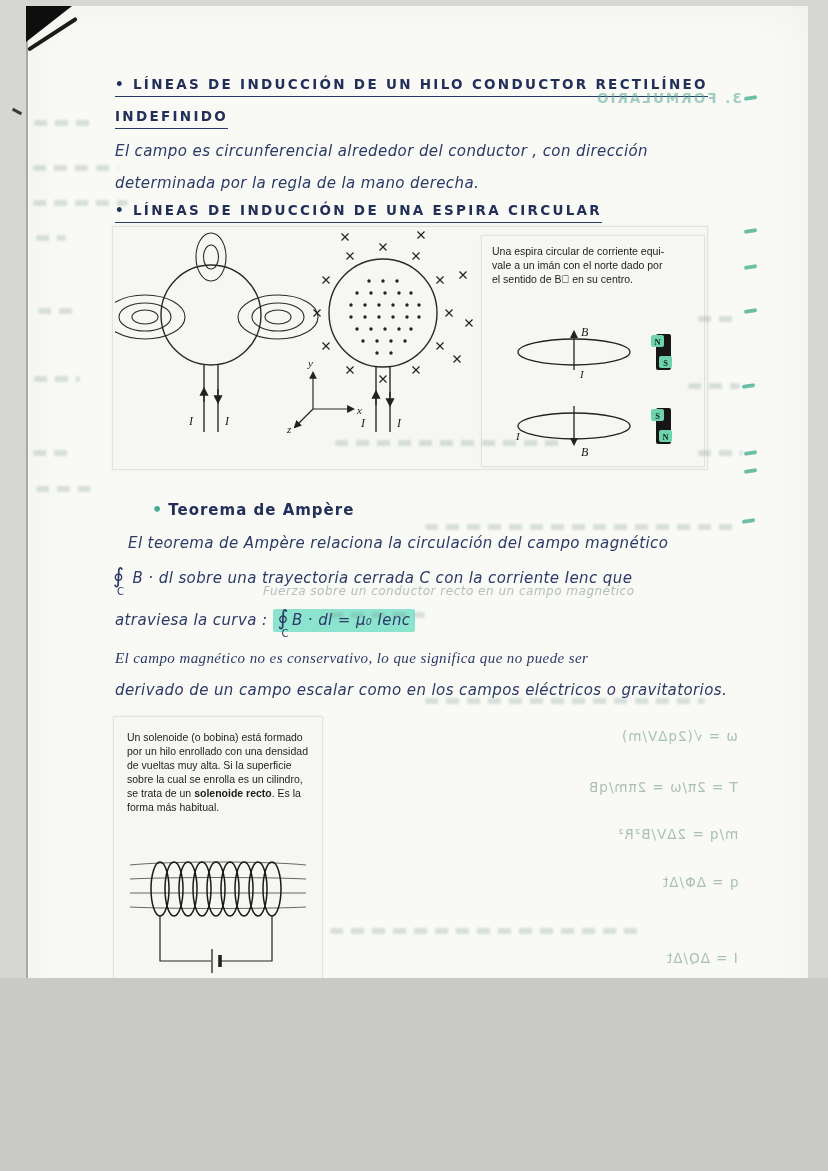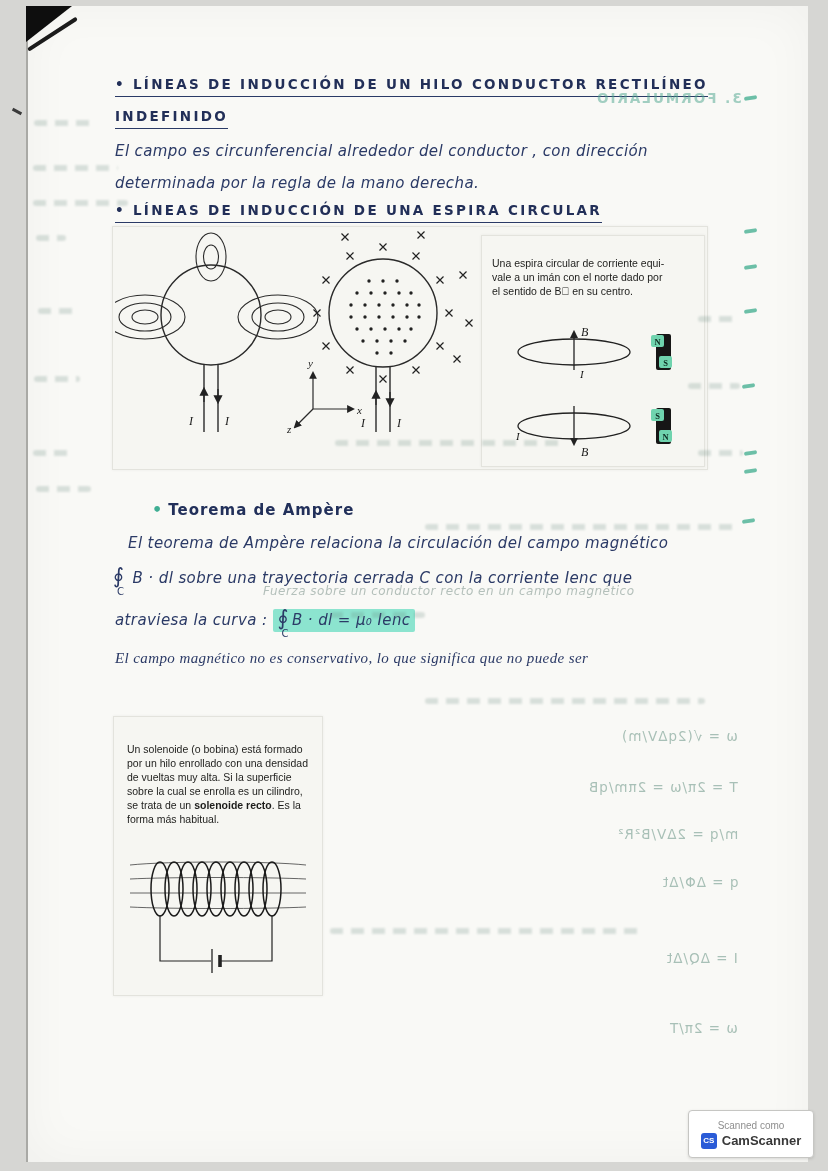--- a/index.html
+++ b/index.html
@@ -1,26 +1,26 @@
 <!DOCTYPE html>
 <html><head>
 <meta charset="utf-8">
 <style>
   html,body{margin:0;padding:0;background:#c9c9c6;}
-  .root{position:relative;width:828px;height:1171px;background:#d6d6d3;overflow:hidden;
+  .root{position:relative;width:828px;height:978px;background:#d6d6d3;overflow:hidden;
         font-family:"DejaVu Sans",sans-serif;}
   .sheet{position:absolute;left:26px;top:6px;width:780px;height:1156px;background:#f9f9f6;
          border-left:2px solid #a9a9a5;box-shadow:inset 0 0 50px rgba(0,0,0,0.04);}
   .abs{position:absolute;white-space:nowrap;}
   .hand{font:italic 15px "DejaVu Sans",sans-serif;color:#2b3a66;letter-spacing:0.4px;}
   .hand-h{font:bold 13.5px "DejaVu Sans",sans-serif;font-style:normal;color:#222f58;
           letter-spacing:2.3px;border-bottom:1.6px solid #2a3a66;padding-bottom:4px;display:inline-block;}
   .hand-h3{font:bold 15px "DejaVu Sans",sans-serif;color:#22305a;letter-spacing:1px;}
   .bullet-teal{color:#3fae93;font-weight:bold;margin-right:6px;}
-  .print{font:10.5px/14px "Liberation Sans",sans-serif;color:#1d1d1b;letter-spacing:0;margin-top:12px;}
+  .print{font:10.5px/14px "Liberation Sans",sans-serif;color:#1d1d1b;letter-spacing:0;}
   .clip{position:absolute;background:#f6f6f2;border:1px solid #e3e3dd;box-shadow:0 0 3px rgba(0,0,0,0.06);}
   .oint-wrap{position:relative;display:inline-block;margin-right:3px;}
   .oint{font-size:21px;font-style:normal;}
   .oint-sub{position:absolute;left:4px;bottom:-9px;font-size:10px;font-style:normal;}
   .hl{background:#8ce4cf;padding:2px 5px 3px;border-radius:2px;}
   .smudge{position:absolute;height:6px;border-radius:3px;filter:blur(1.1px);opacity:.55;
           background:repeating-linear-gradient(90deg,rgba(106,138,128,0.42) 0 13px,rgba(106,138,128,0) 13px 21px);}
   .tick{position:absolute;width:13px;height:3.5px;background:#49b094;border-radius:2px;opacity:.8;transform:rotate(-8deg);}
   .bleedf{position:absolute;transform:scaleX(-1);font:13.5px "DejaVu Sans",sans-serif;
           color:rgba(88,136,120,0.5);letter-spacing:1px;white-space:nowrap;}
@@ -214,20 +214,21 @@
   <div class="abs hand" style="left:113px;top:564px;">
     <span class="oint-wrap"><span class="oint">∮</span><span class="oint-sub">C</span></span>
     <span>B · dl</span>
     <span>sobre una trayectoria cerrada C con la corriente Ienc que</span>
   </div>
   <div class="abs hand" style="left:115px;top:606px;">
     <span>atraviesa la curva :</span>
     <span class="hl"><span class="oint-wrap"><span class="oint">∮</span><span class="oint-sub">C</span></span><span>B · dl = μ₀ Ienc</span></span>
   </div>
   <div class="abs hand" style="left:115px;top:650px;font-family:Liberation Serif, serif;">El campo magnético no es conservativo, lo que significa que no puede ser</div>
+  <div class="abs hand" style="left:115px;top:681px;">derivado de un campo escalar como en los campos eléctricos o gravitatorios.</div>
 
   <div class="clip" style="left:113px;top:716px;width:208px;height:278px;">
     <div class="print" style="position:absolute;left:13px;top:13px;width:182px;white-space:normal;">
       <span style="font-weight:normal;">Un solenoide (o bobina)</span><span> está formado por un hilo enrollado con una densidad de vueltas muy alta. Si la superficie sobre la cual se enrolla es un cilindro, se trata de un </span><span style="font-weight:bold;">solenoide recto</span><span>. Es la forma más habitual.</span>
     </div>
     <svg width="180" height="142" viewBox="0 0 180 142" style="position:absolute;left:14px;top:132px;">
       <g stroke="#555" stroke-width="0.9" fill="none">
         <path d="M2,16 C40,12 140,12 178,16"></path>
         <path d="M2,30 C40,28 140,28 178,30"></path>
         <path d="M2,44 H178"></path>

